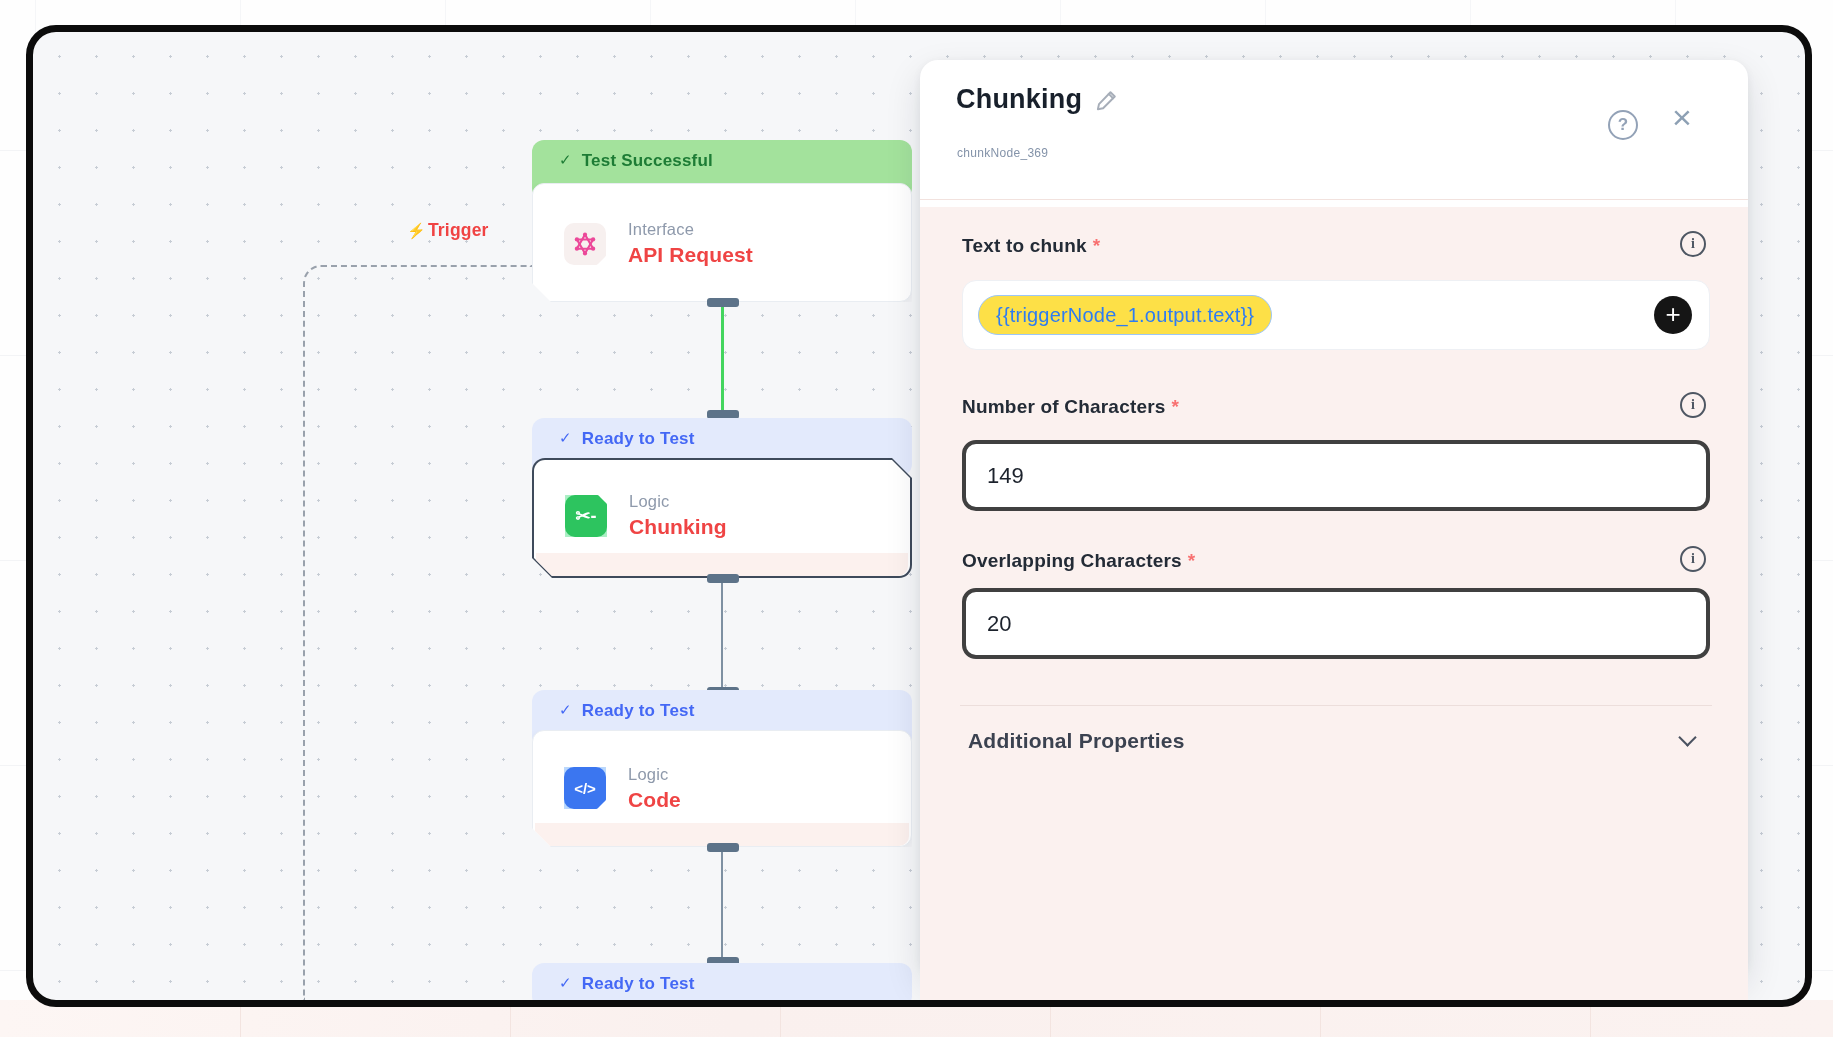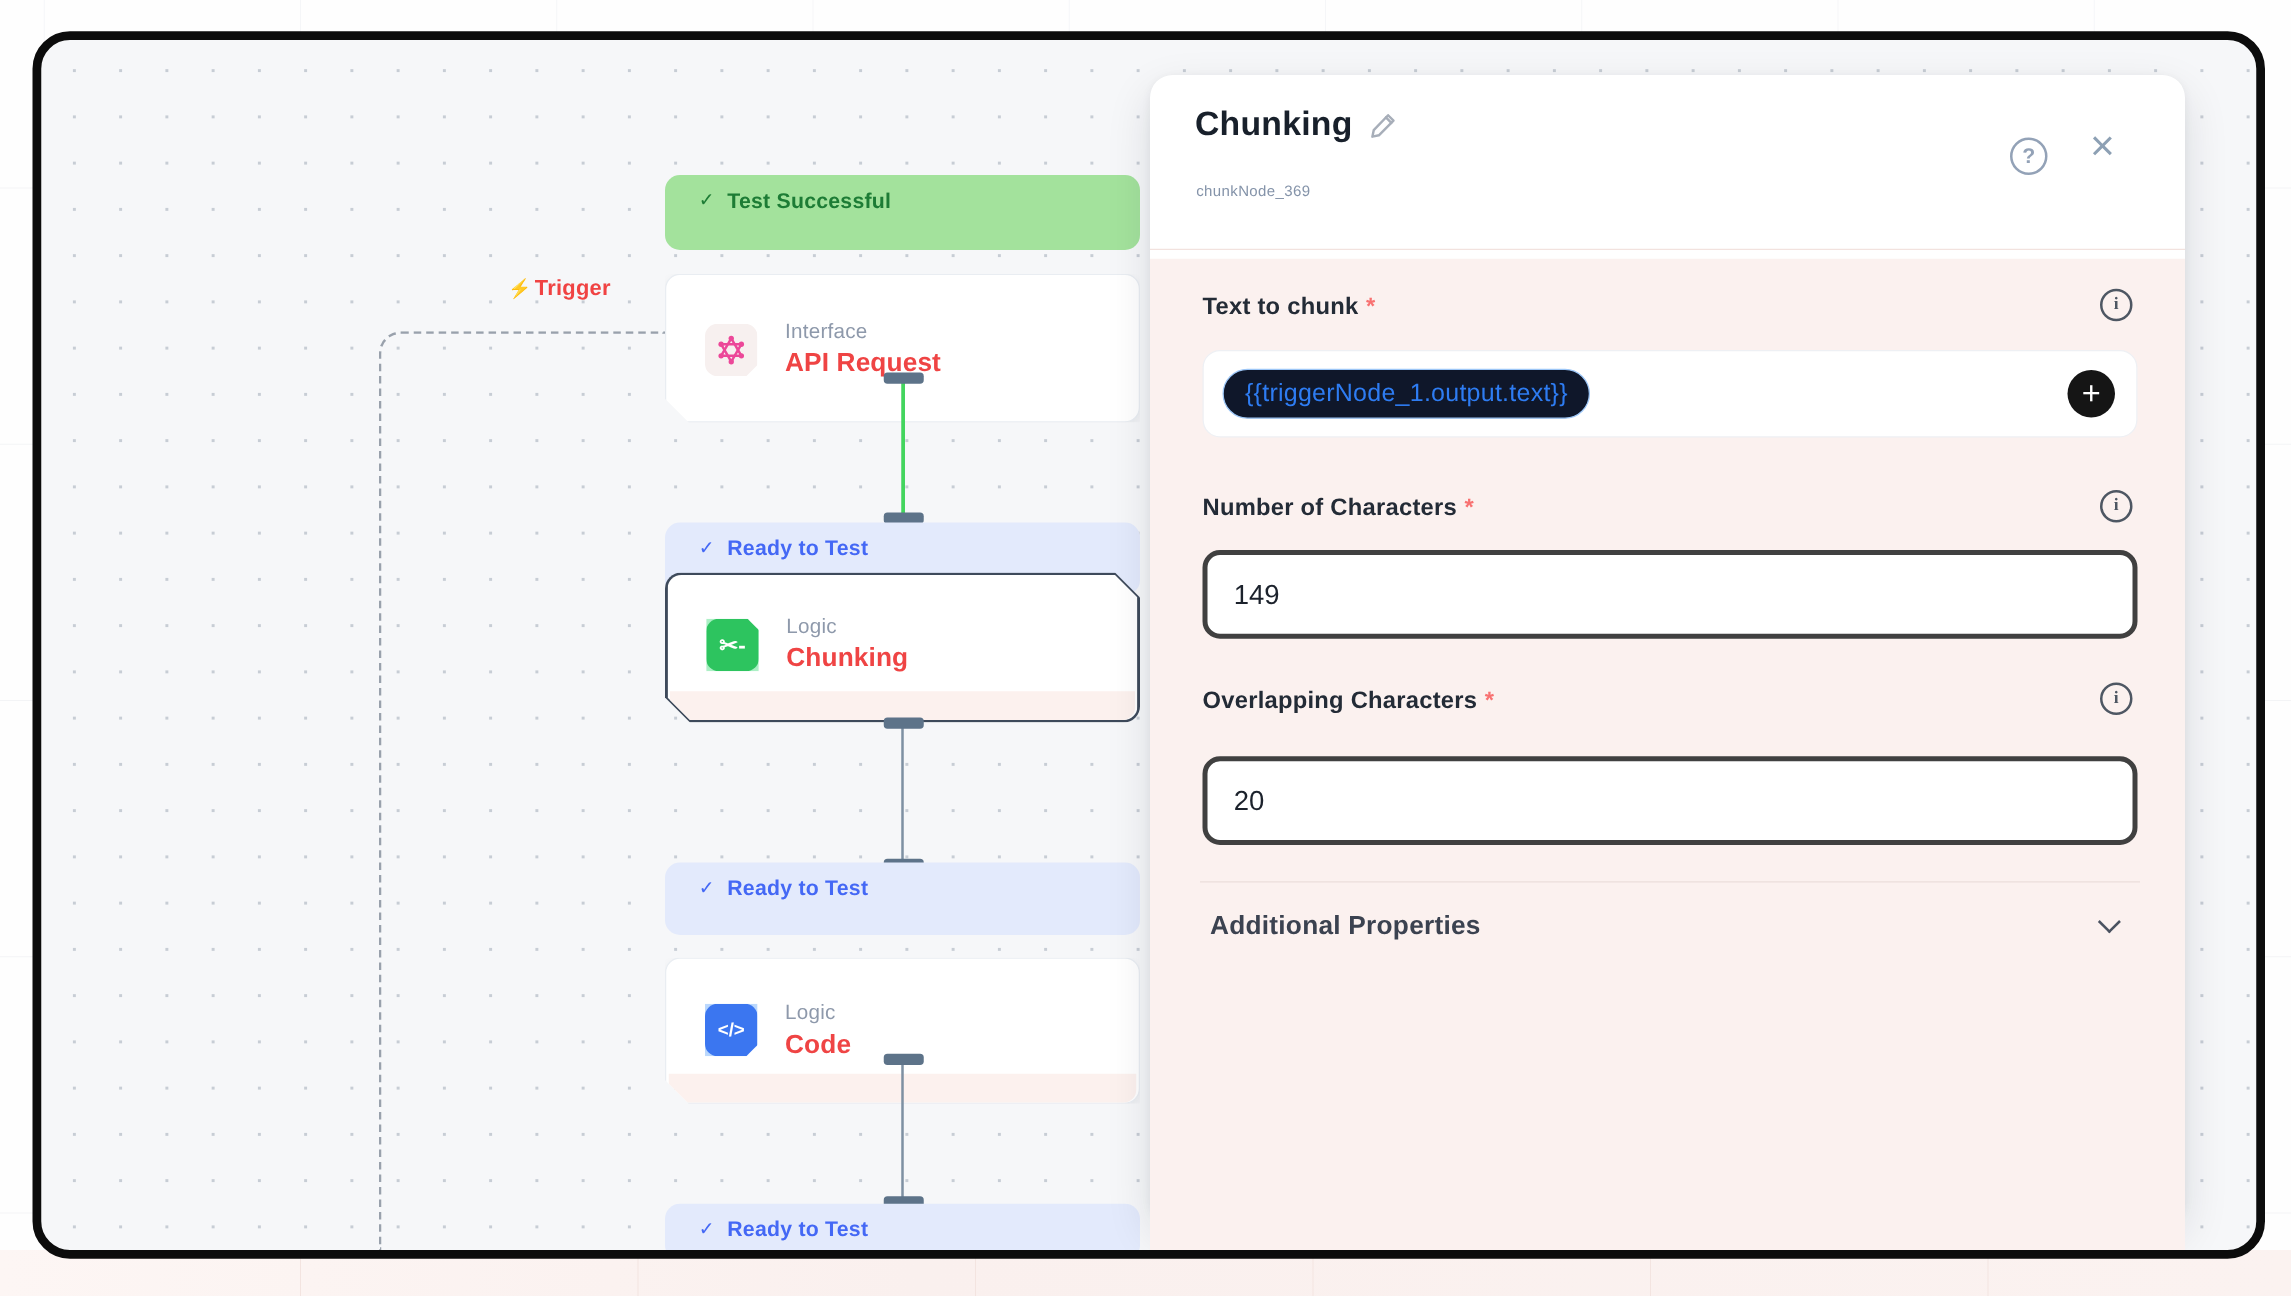--- a/index.html
+++ b/index.html
@@ -56,21 +56,20 @@
   .badge.success { background:#a3e29c; color:#1d7c35; top:108px; height:60px; }
   .badge.ready   { background:#e3eafc; color:#4468f5; }
   .badge.b2 { top:386px; height:58px; }
   .badge.b3 { top:658px; height:58px; }
   .badge.b4 { top:931px; height:45px; }
   .card {
     position:absolute; left:499px; width:380px; background:#ffffff;
     border-radius:12px; border:1px solid #e9edf2;
     box-shadow:0 3px 8px rgba(20,30,50,.06);
     clip-path:polygon(0 0, 100% 0, 100% 100%, 19px 100%, 0 calc(100% - 19px));
-    margin-top:36px;
   }
   .card.c1 { top:151px; height:119px; }
   .card.c3 { top:698px; height:117px; }
   .card-sel-outer {
     position:absolute; left:499px; top:426px; width:380px; height:120px;
     background:#3e4a5b; border-radius:13px;
     clip-path:polygon(0 0, calc(100% - 20px) 0, 100% 20px, 100% 100%, 20px 100%, 0 calc(100% - 20px));
   }
   .card-sel-inner {
     position:absolute; inset:2px; background:#ffffff; border-radius:11px;
@@ -137,21 +136,21 @@
     font-size:14px; font-weight:700; font-family:"Liberation Serif", serif;
     display:flex; align-items:center; justify-content:center;
   }
   .token-box {
     position:absolute; left:42px; right:38px; top:73px; height:70px;
     background:#ffffff; border:1px solid #eef0f4; border-radius:14px;
     display:flex; align-items:center; padding-left:15px;
   }
   .token-pill {
     height:40px; display:inline-flex; align-items:center; padding:0 17px;
-    background:#0f172a; border:1.5px solid #9cc6f7; border-radius:20px;
+    background:#fde047; border:1.5px solid #9cc6f7; border-radius:20px;
     color:#2e7cf2; font-size:20px; letter-spacing:.2px;
   }
   .plus-btn {
     position:absolute; right:17px; top:15px; width:38px; height:38px;
     background:#151515; border-radius:50%; color:#ffffff;
     font-size:26px; font-weight:400; display:flex; align-items:center; justify-content:center;
     line-height:0; padding-bottom:2px;
   }
   .num-input {
     position:absolute; left:42px; right:38px; height:71px;
@@ -284,21 +283,21 @@
           <div class="field-label" style="top:189px;">
             <span>Number of Characters</span><span class="req">*</span>
           </div>
           <div class="info-btn" style="top:185px;">i</div>
           <input class="num-input" style="top: 233px;" value="149">
 
           <div class="field-label" style="top:343px;">
             <span>Overlapping Characters</span><span class="req">*</span>
           </div>
           <div class="info-btn" style="top:339px;">i</div>
-          <input class="num-input" style="top: 398px;" value="20">
+          <input class="num-input" style="top: 381px;" value="20">
 
           <div class="body-divider"></div>
 
           <div class="addl-row">
             <span class="addl-label">Additional Properties</span>
             <span class="chevron"></span>
           </div>
 
         </div>
       </div>

